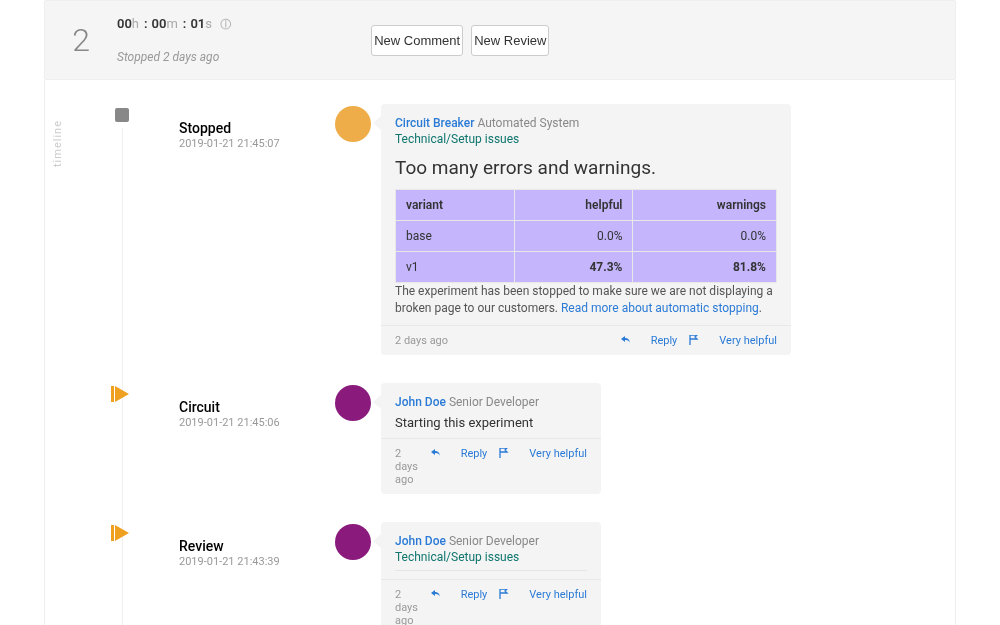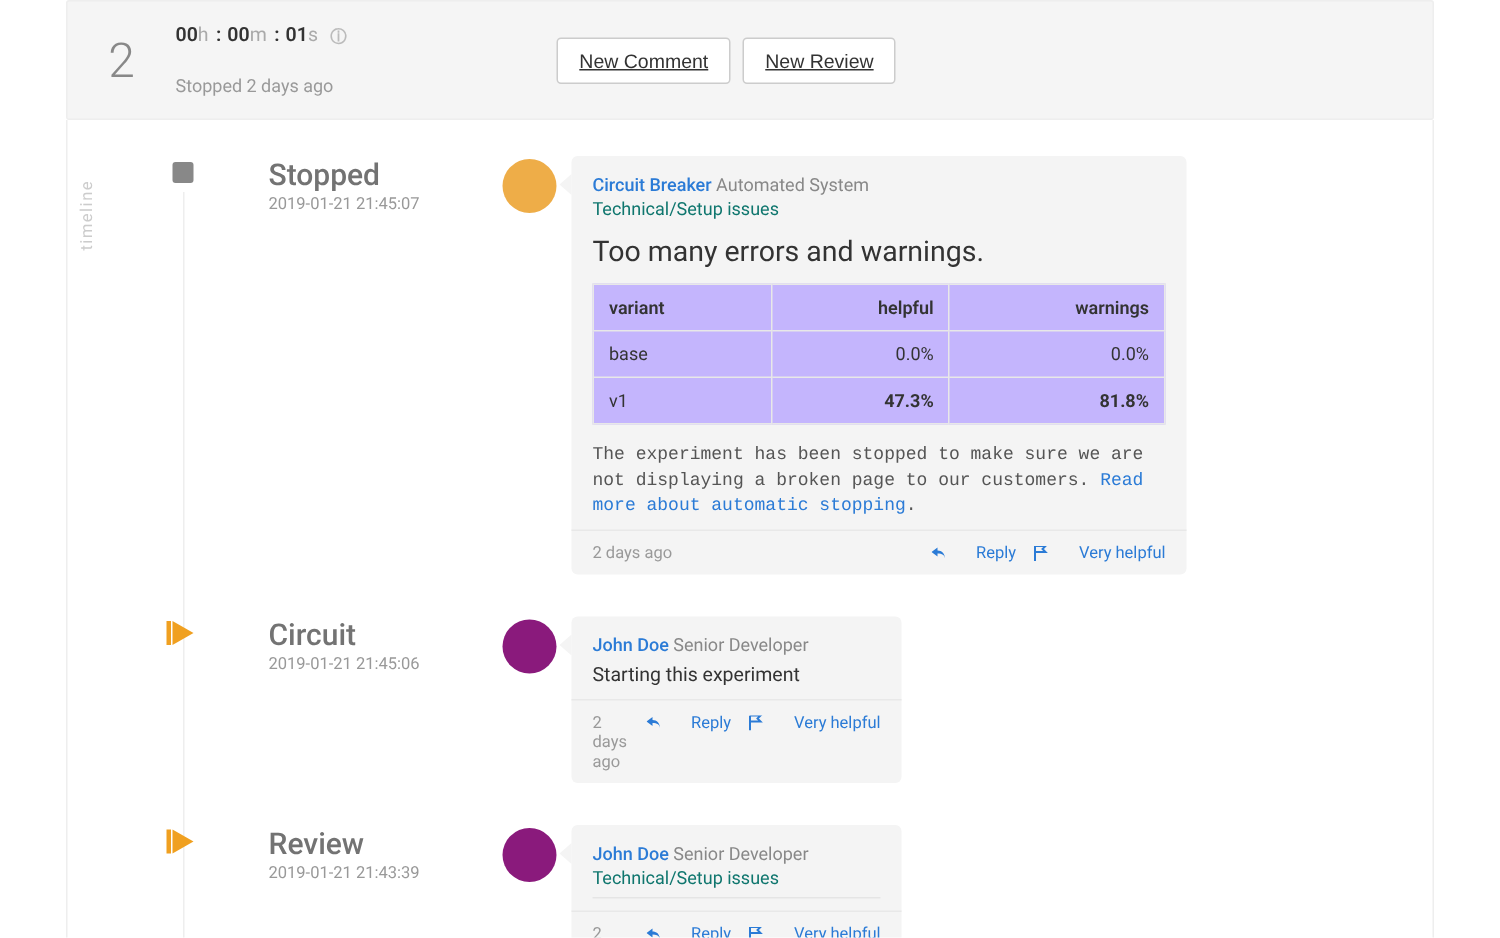--- a/index.html
+++ b/index.html
@@ -43,31 +43,30 @@
   }
   .timer-line .unit { color: #aaa; font-weight: 400; margin-right:1px;}
   .timer-line .sep { margin: 0 4px; font-weight:600;}
   .info-icon {
     display:inline-block;
     color:#bbb;
     font-size:11px;
     margin-left:4px;
     vertical-align:middle;
   }
-  .timer-sub { font-size: 12px; color: #999; margin-top: 18px; }
+  .timer-sub { font-size: 12px; color: #999; margin-top: 18px; font-style: italic; }
   .header-actions { margin-left: 100px; display: flex; gap: 8px; }
   .btn {
     background: #fff;
     border: 1px solid #ccc;
-    padding: 7px 14px;
+    padding: 7px 2px;
     border-radius: 3px;
     font-size: 13px;
     color: #333;
     cursor: pointer;
-    text-decoration: underline;
   }
   .content-panel {
     background: #fff;
     margin: 0 24px;
     border: 1px solid #eee;
     border-top: none;
     padding: 24px 20px 40px 20px;
     position: relative;
     min-height: 500px;
   }
@@ -119,21 +118,21 @@
     position:relative;
   }
   .marker-play::before{
     content:'';
     position:absolute;
     left:-18px;top:-8px;
     width:3px;height:16px;
     background:#f0a020;
   }
   .event-title-block { width: 150px; padding-left: 4px; }
-  .event-title { font-size: 20px; color: #737373; font-weight: 500; }
+  .event-title { font-size: 14px; color: #000000; font-weight: 500; margin-top: 16px; }
   .event-ts { font-size: 11px; color: #999; margin-top: 1px; }
   .avatar-col { width: 56px; display:flex; justify-content:center; padding-top:2px;}
   .avatar {
     width: 36px; height: 36px;
     border-radius: 50%;
   }
   .avatar-orange { background: #eead48; }
   .avatar-purple { background: #8a1a7c; }
   .comment-card {
     position: relative;
@@ -167,23 +166,22 @@
     border: 1px solid #e8e8e8;
     padding: 8px 10px;
     text-align: right;
   }
   .data-table th:first-child, .data-table td:first-child { text-align: left; }
   .data-table th { font-weight: 600; color:#333; }
   .data-table .emph td:nth-child(2), .data-table .emph td:nth-child(3) { font-weight: 700; }
   .explain {
     font-size: 12px;
     color: #555;
-    margin-top: 12px;
+    margin-top: 0;
     line-height: 1.4;
-    font-family: Liberation Mono, monospace;
   }
   .explain a { color: #2b7bd6; text-decoration: none; }
   .simple-text { font-size: 13px; color: #333; margin-top: 6px; }
   .card-footer {
     display: flex;
     align-items: flex-start;
     padding: 8px 14px;
     border-top: 1px solid #e8e8e8;
     font-size: 11px;
     color: #999;

